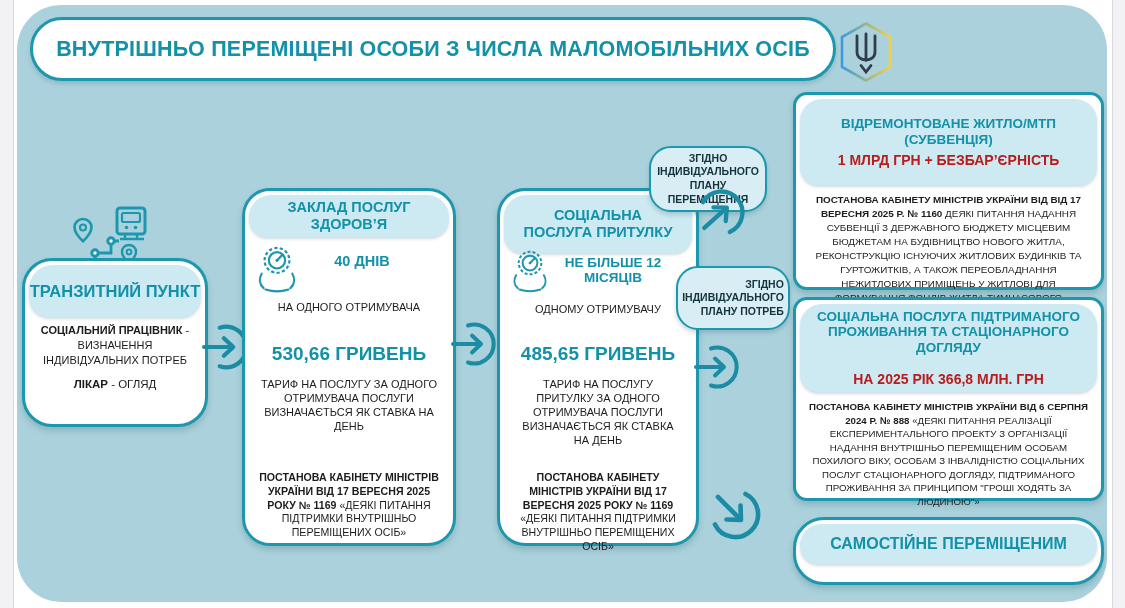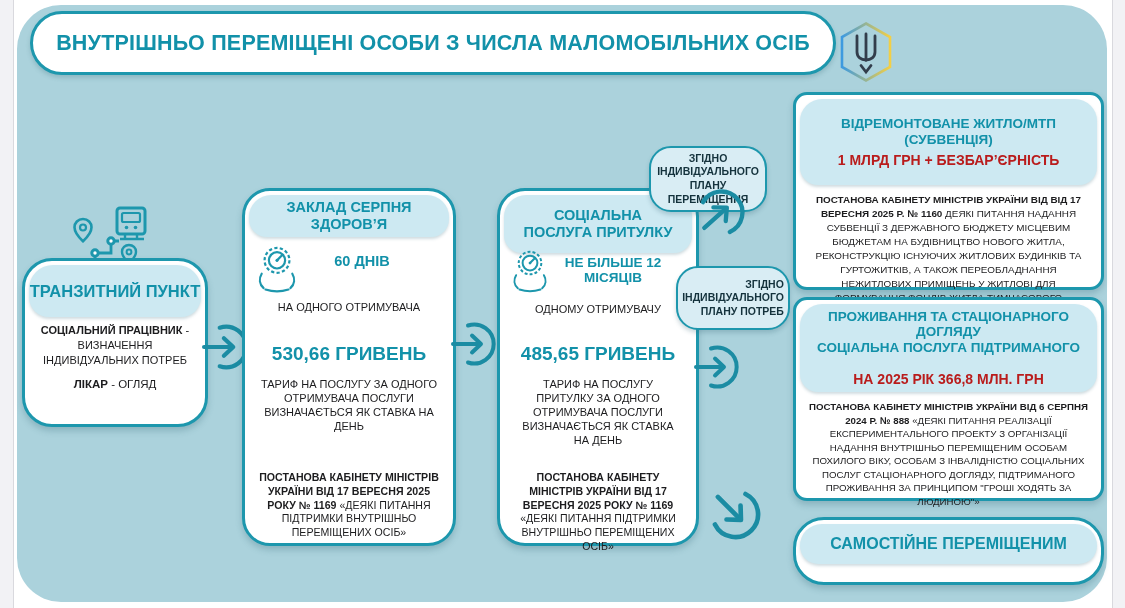--- a/index.html
+++ b/index.html
@@ -4,21 +4,21 @@
 <style>
   html,body{margin:0;padding:0;background:#ffffff;font-family:"Liberation Sans",sans-serif;}
   .stage{position:relative;width:1125px;height:608px;background:#ffffff;overflow:hidden;}
   .edge{position:absolute;top:0;bottom:0;background:#f2f2f5;}
   .edge-left{left:0;width:13px;border-right:1px solid #d9d9de;}
   .edge-right{left:1112px;right:0;border-left:1px solid #d9d9de;}
   .canvas{position:absolute;left:17px;top:5px;width:1090px;height:597px;background:#abd2dc;border-radius:44px;}
   .abs{position:absolute;}
 
   
-  .title-pill{position:absolute;left:13px;top:6px;width:800px;height:58px;background:#ffffff;
+  .title-pill{position:absolute;left:13px;top:12px;width:800px;height:58px;background:#ffffff;
     border:3px solid #1d97ad;border-radius:34px;display:flex;align-items:center;justify-content:center;
     box-shadow:0 3px 4px rgba(60,110,125,.25);}
   .title-pill .txt{color:#1291a9;font-weight:700;font-size:21.5px;letter-spacing:.2px;white-space:nowrap;}
 
   .ministry{position:absolute;left:823px;top:12px;width:270px;height:70px;display:flex;align-items:center;gap:10px;}
   .ministry-name{color:#4b5560;font-weight:700;font-size:13.5px;line-height:1.28;}
 
   
   .card{position:absolute;background:#ffffff;border:3px solid #1d97ad;border-radius:28px;
     box-shadow:0 4px 6px rgba(55,105,120,.28);}
@@ -145,32 +145,32 @@
     <div class="flow-arrow" style="left:185px;top:317px;">
       <svg width="50" height="50" viewBox="0 0 48 48" fill="none" stroke="#1b8ca3" stroke-width="4" stroke-linecap="round" stroke-linejoin="round">
         <path d="M17 5.5 A 19.5 19.5 0 1 1 17 42.5"></path>
         <path d="M2 24 H29"></path>
         <path d="M21 15.5 L30 24 L21 32.5"></path>
       </svg>
     </div>
 
     <div class="card hc-card">
       <div class="band hc-band">
-        <div class="bt">ЗАКЛАД СЕРПНЯ ЗДОРОВ’Я</div>
+        <div class="bt">ЗАКЛАД ПОСЛУГ ЗДОРОВ’Я</div>
       </div>
       <svg class="care-icon" width="44" height="50" viewBox="0 0 46 50" fill="none" stroke="#1d97ad" stroke-width="2.3">
         <circle cx="23" cy="17" r="13" stroke-dasharray="3.4 2.4"></circle>
         <circle cx="23" cy="17" r="8.5"></circle>
         <path d="M23 17 L28.5 11.5" stroke-linecap="round"></path>
         <circle cx="23" cy="17" r="1.6" fill="#1d97ad" stroke="none"></circle>
         <path d="M7 31 c-3 5 -2.5 11 2 15" stroke-linecap="round"></path>
         <path d="M39 31 c3 5 2.5 11 -2 15" stroke-linecap="round"></path>
         <path d="M11 47.5 c8 2.5 16 2.5 24 0" stroke-linecap="round"></path>
       </svg>
-      <div class="duration t-teal">60 ДНІВ</div>
+      <div class="duration t-teal">40 ДНІВ</div>
       <div class="per-line t-dark">НА ОДНОГО ОТРИМУВАЧА</div>
       <div class="price-line">530,66 ГРИВЕНЬ</div>
       <div class="tariff-line t-dark">ТАРИФ НА ПОСЛУГУ ЗА ОДНОГО ОТРИМУВАЧА ПОСЛУГИ ВИЗНАЧАЄТЬСЯ ЯК СТАВКА НА ДЕНЬ</div>
       <div class="decree-line t-dark"><span class="b">ПОСТАНОВА КАБІНЕТУ МІНІСТРІВ УКРАЇНИ ВІД 17 ВЕРЕСНЯ 2025 РОКУ № 1169</span><span> «ДЕЯКІ ПИТАННЯ ПІДТРИМКИ ВНУТРІШНЬО ПЕРЕМІЩЕНИХ ОСІБ»</span></div>
     </div>
 
     <div class="flow-arrow" style="left:434px;top:315px;">
       <svg width="48" height="48" viewBox="0 0 48 48" fill="none" stroke="#1b8ca3" stroke-width="4" stroke-linecap="round" stroke-linejoin="round">
         <path d="M17 5.5 A 19.5 19.5 0 1 1 17 42.5"></path>
         <path d="M2 24 H29"></path>
@@ -234,22 +234,22 @@
       <div class="band housing-band">
         <div class="bt">ВІДРЕМОНТОВАНЕ ЖИТЛО/МТП</div>
         <div class="bt">(СУБВЕНЦІЯ)</div>
         <div class="bs">1 МЛРД  ГРН + БЕЗБАР’ЄРНІСТЬ</div>
       </div>
       <div class="rt-body housing-body"><span class="b">ПОСТАНОВА КАБІНЕТУ МІНІСТРІВ УКРАЇНИ ВІД ВІД 17 ВЕРЕСНЯ 2025 Р. № 1160</span><span>  ДЕЯКІ ПИТАННЯ НАДАННЯ СУБВЕНЦІЇ З ДЕРЖАВНОГО БЮДЖЕТУ МІСЦЕВИМ БЮДЖЕТАМ НА БУДІВНИЦТВО НОВОГО ЖИТЛА, РЕКОНСТРУКЦІЮ ІСНУЮЧИХ ЖИТЛОВИХ БУДИНКІВ ТА ГУРТОЖИТКІВ, А ТАКОЖ ПЕРЕОБЛАДНАННЯ НЕЖИТЛОВИХ ПРИМІЩЕНЬ У ЖИТЛОВІ ДЛЯ ФОРМУВАННЯ ФОНДІВ ЖИТЛА ТИМЧАСОВОГО ПРОЖИВАННЯ</span></div>
     </div>
 
     <div class="card rt-card supported-card">
       <div class="band supported-band">
+        <div class="bt">СОЦІАЛЬНА ПОСЛУГА ПІДТРИМАНОГО</div>
         <div class="bt">ПРОЖИВАННЯ ТА СТАЦІОНАРНОГО ДОГЛЯДУ</div>
-        <div class="bt">СОЦІАЛЬНА ПОСЛУГА ПІДТРИМАНОГО</div>
         <div class="bs">НА 2025 РІК 366,8 МЛН. ГРН</div>
       </div>
       <div class="rt-body supported-body"><span class="b">ПОСТАНОВА КАБІНЕТУ МІНІСТРІВ УКРАЇНИ ВІД 6 СЕРПНЯ 2024 Р. № 888</span><span>  «ДЕЯКІ ПИТАННЯ РЕАЛІЗАЦІЇ ЕКСПЕРИМЕНТАЛЬНОГО ПРОЕКТУ З ОРГАНІЗАЦІЇ НАДАННЯ ВНУТРІШНЬО ПЕРЕМІЩЕНИМ ОСОБАМ ПОХИЛОГО ВІКУ, ОСОБАМ З ІНВАЛІДНІСТЮ СОЦІАЛЬНИХ ПОСЛУГ СТАЦІОНАРНОГО ДОГЛЯДУ, ПІДТРИМАНОГО ПРОЖИВАННЯ ЗА ПРИНЦИПОМ "ГРОШІ ХОДЯТЬ ЗА ЛЮДИНОЮ"»</span></div>
     </div>
 
     <div class="card rt-card independent-card">
       <div class="band independent-band">
         <div class="bt">САМОСТІЙНЕ ПЕРЕМІЩЕНИМ</div>
       </div>
     </div>

